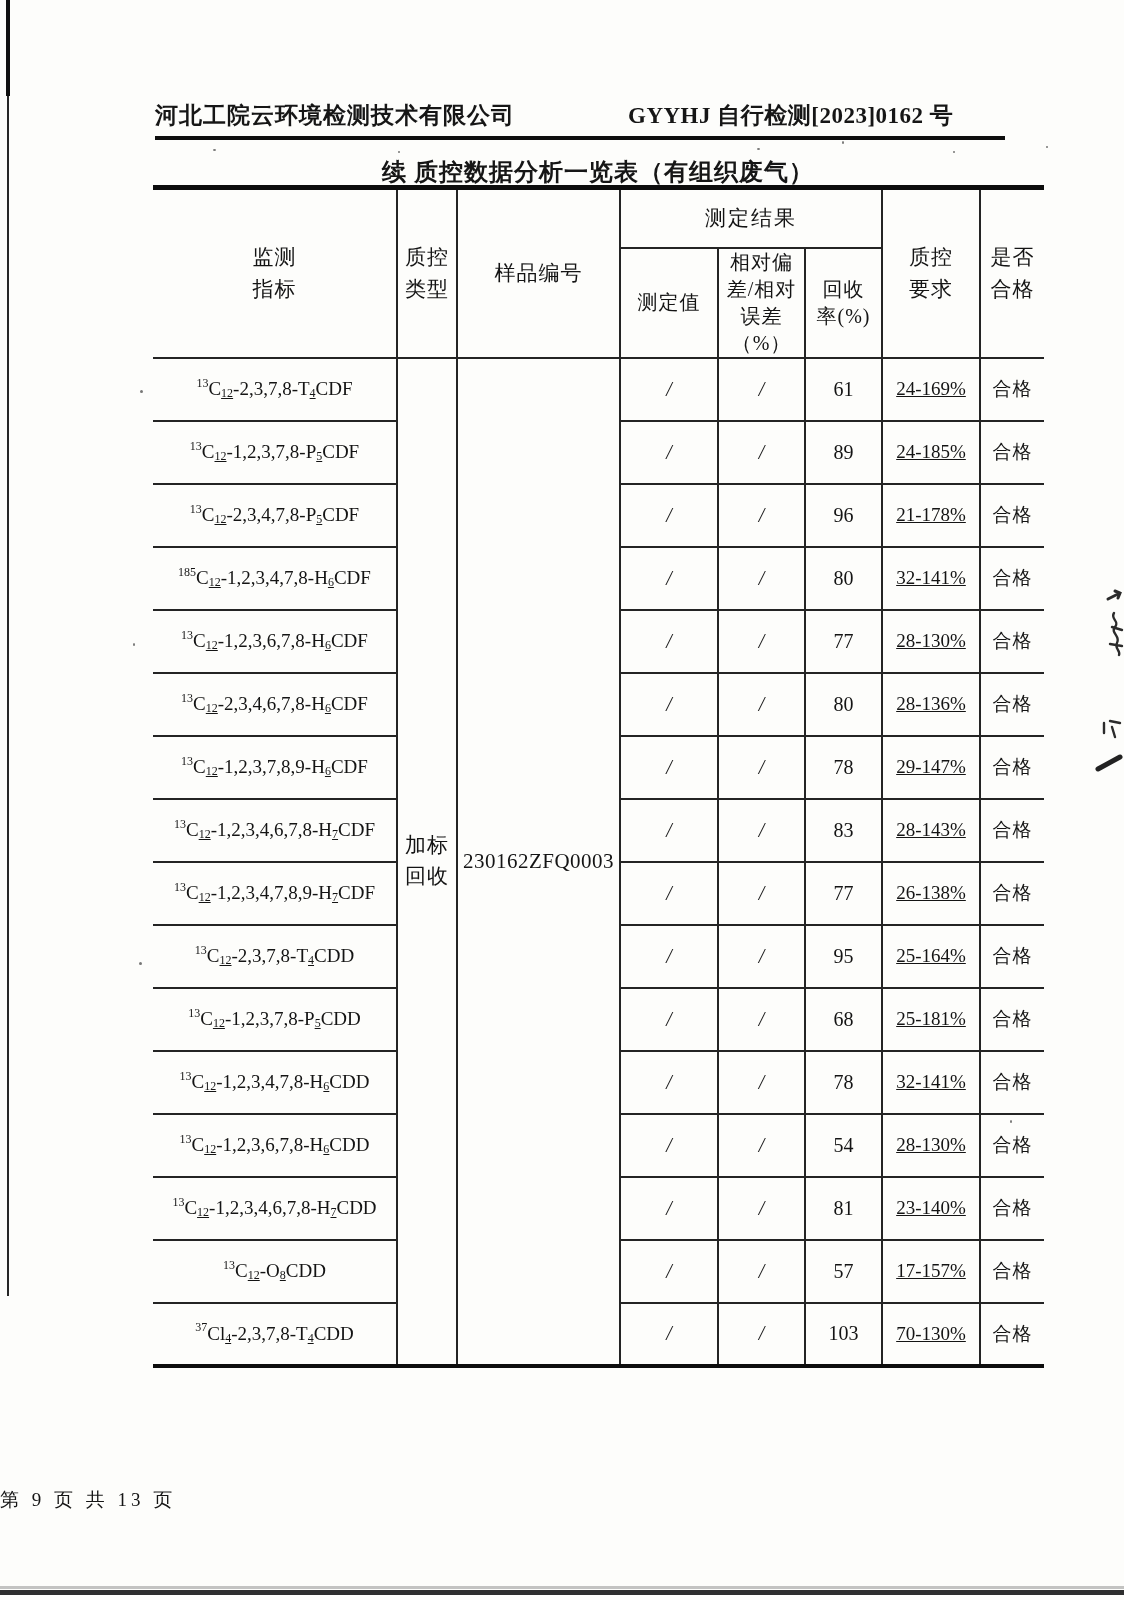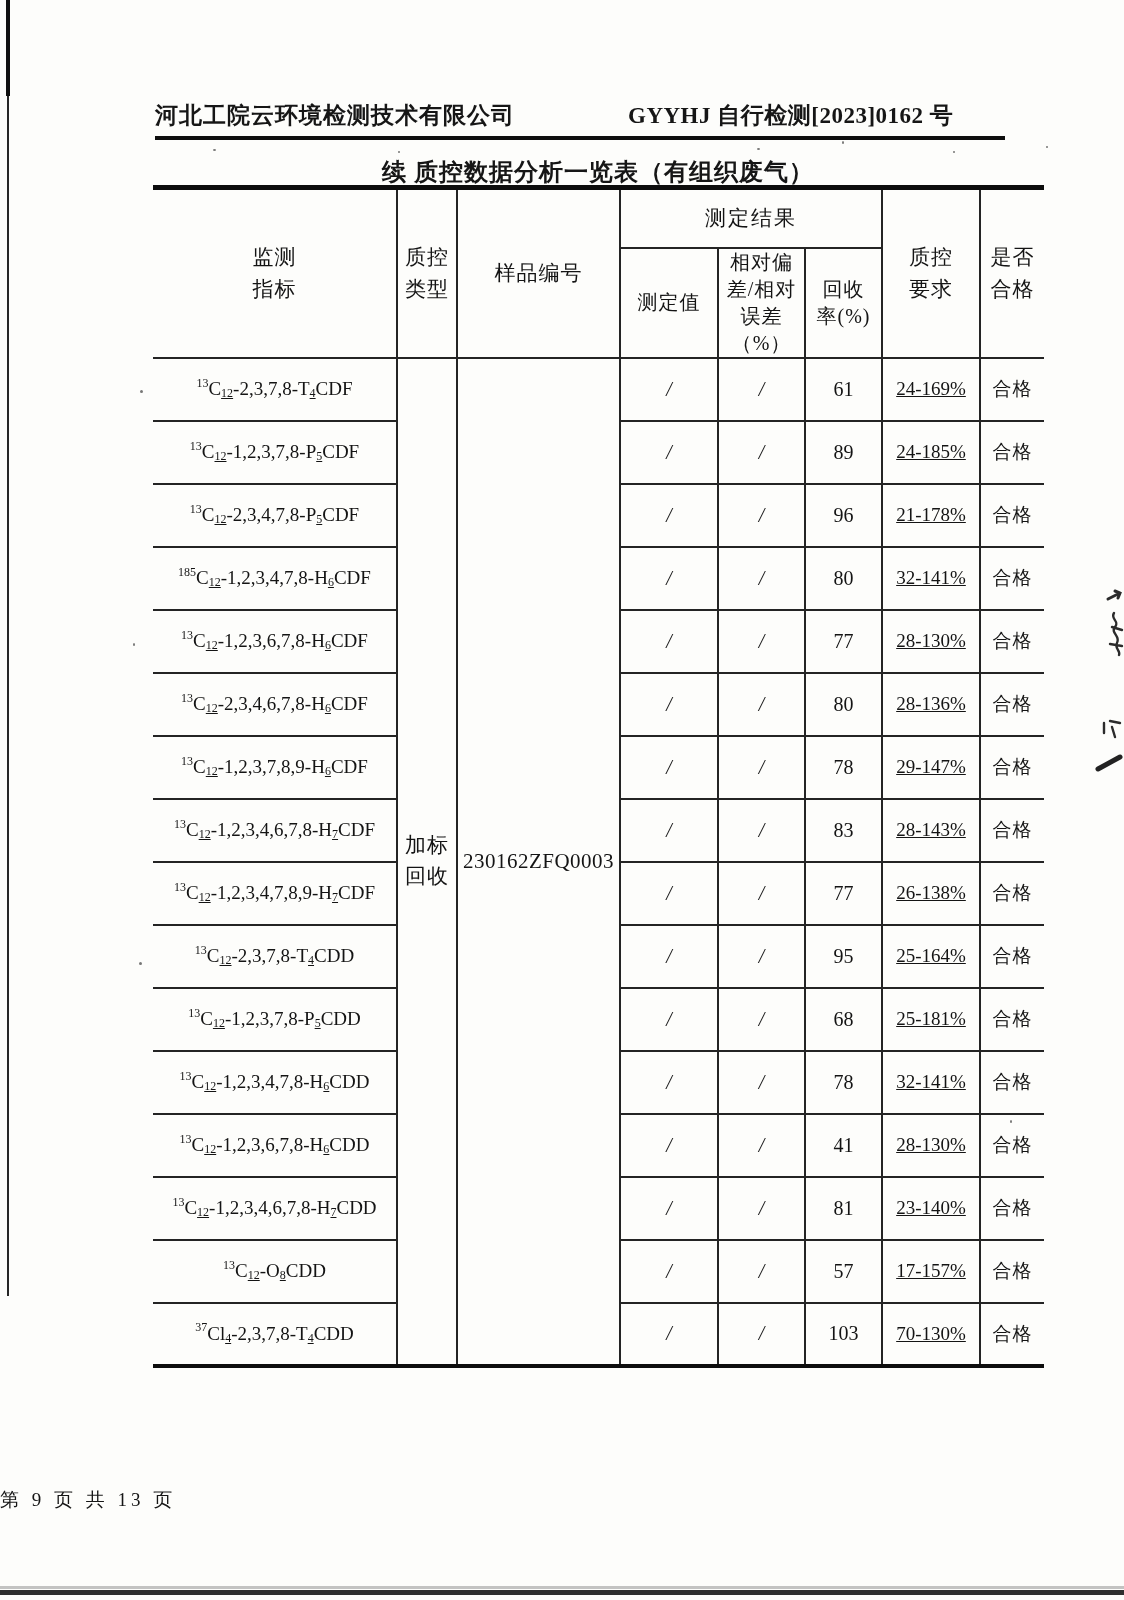--- a/index.html
+++ b/index.html
@@ -225,21 +225,21 @@
         <td class="cell-slash">/</td>
         <td class="cell-slash">/</td>
         <td class="cell-num">78</td>
         <td class="cell-req">32-141%</td>
         <td class="cell-pass">合格</td>
       </tr>
       <tr>
         <td class="cell-indicator"><sup>13</sup>C<sub>12</sub>-1,2,3,6,7,8-H<sub>6</sub>CDD</td>
         <td class="cell-slash">/</td>
         <td class="cell-slash">/</td>
-        <td class="cell-num">41</td>
+        <td class="cell-num">54</td>
         <td class="cell-req">28-130%</td>
         <td class="cell-pass">合格</td>
       </tr>
       <tr>
         <td class="cell-indicator"><sup>13</sup>C<sub>12</sub>-1,2,3,4,6,7,8-H<sub>7</sub>CDD</td>
         <td class="cell-slash">/</td>
         <td class="cell-slash">/</td>
         <td class="cell-num">81</td>
         <td class="cell-req">23-140%</td>
         <td class="cell-pass">合格</td>

